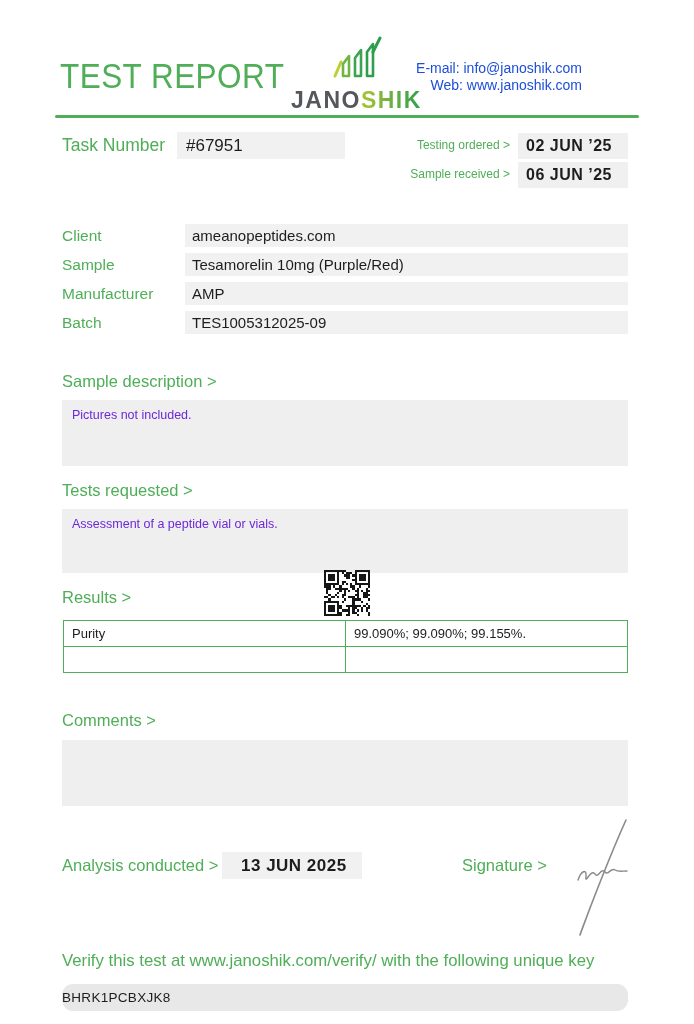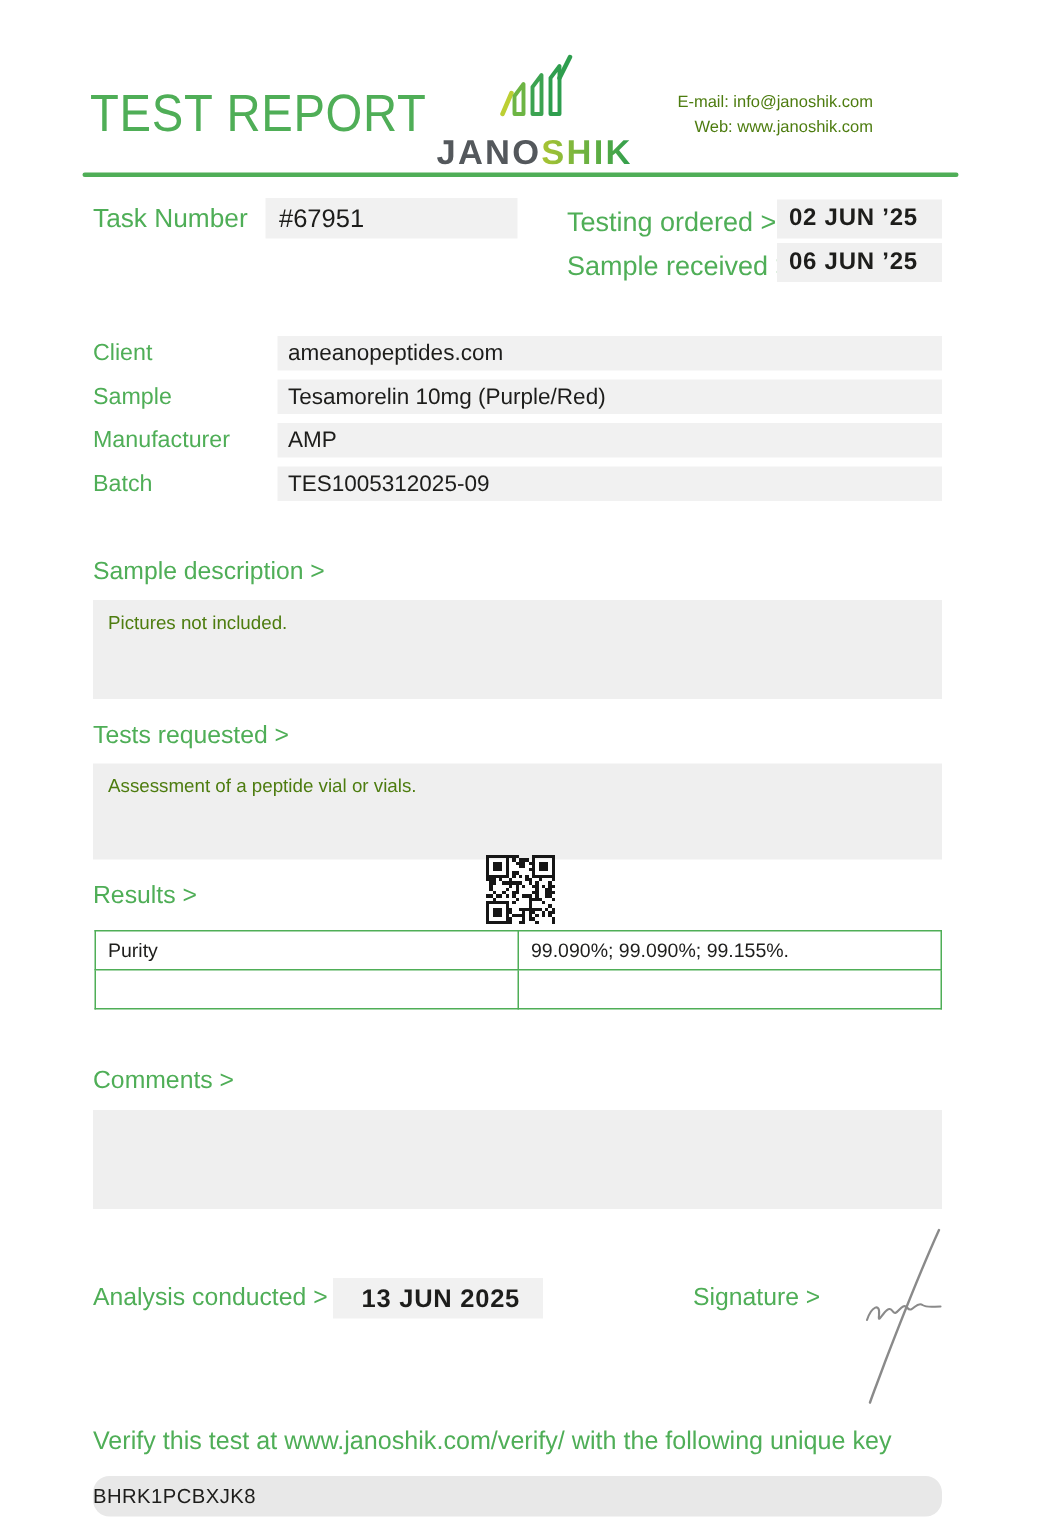--- a/index.html
+++ b/index.html
@@ -18,39 +18,39 @@
   }
   .abs{position:absolute;}
   
   .report-title{left:60px;top:56px;font-size:35px;font-weight:500;letter-spacing:.5px;
     color:var(--accent);transform:scaleX(.9);transform-origin:left center;white-space:nowrap;}
   .logo{left:291px;top:36px;width:130px;text-align:center;}
   .logo-word{font-size:23px;font-weight:700;letter-spacing:1.5px;margin-top:1px;white-space:nowrap;}
   .logo-word .dark{color:var(--logo-dark);}
   .logo-word .grn{background:linear-gradient(90deg,#a9c433,#2e9e4e);
     -webkit-background-clip:text;background-clip:text;color:#2e9e4e;-webkit-text-fill-color:transparent;}
-  .contact{right:60px;top:60px;text-align:right;font-size:11px;line-height:17px;color:#4d7c0f;}
+  .contact{right:60px;top:60px;text-align:right;font-size:14px;line-height:17px;color:#1d4ed8;}
   .rule{left:55px;top:115px;width:584px;height:3px;background:var(--accent);border-radius:2px;}
   
   .task-label{left:62px;top:135px;font-size:17.5px;color:var(--accent);white-space:nowrap;}
   .task-box{left:177px;top:132px;width:168px;height:27px;background:var(--box-gray);
     font-size:17px;line-height:27px;padding-left:9px;box-sizing:border-box;}
-  .date-label{width:132px;text-align:right;font-size:18px;color:var(--accent);white-space:nowrap;}
+  .date-label{width:132px;text-align:right;font-size:12px;color:var(--accent);white-space:nowrap;}
   .dl1{left:378px;top:138px;} .dl2{left:378px;top:167px;}
   .date-box{width:110px;height:26px;background:#f0f0f0;font-size:16px;font-weight:700;
     line-height:26px;padding-left:8px;letter-spacing:.5px;box-sizing:border-box;white-space:nowrap;}
   .db1{left:518px;top:133px;} .db2{left:518px;top:162px;}
   
   .field-label{left:62px;font-size:15.5px;color:var(--accent);white-space:nowrap;}
   .field-box{left:185px;width:443px;height:23px;background:var(--box-gray);
     font-size:15px;line-height:23px;padding-left:7px;box-sizing:border-box;white-space:nowrap;}
   
   .sec-head{left:62px;font-size:16.5px;color:var(--accent);white-space:nowrap;}
   .sec-box{left:62px;width:566px;background:var(--sec-gray);font-size:12.5px;
-    padding:8px 10px;box-sizing:border-box;color:#4d7c0f;}
+    padding:8px 10px;box-sizing:border-box;color:#6d28d9;}
   
   .results-table{left:63px;top:620px;width:565px;border-collapse:collapse;table-layout:fixed;}
   .results-table td{border:1.5px solid var(--accent);height:25px;font-size:13px;
     padding:0 0 0 8px;white-space:nowrap;overflow:hidden;}
   
   .qr{left:324px;top:570px;width:46px;height:46px;}
   
   .analysis-label{left:62px;top:856px;font-size:16.5px;color:var(--accent);white-space:nowrap;}
   .analysis-box{left:222px;top:852px;width:140px;height:27px;background:var(--box-gray);
     font-size:17px;font-weight:700;line-height:27px;padding-left:19px;letter-spacing:.5px;box-sizing:border-box;}

